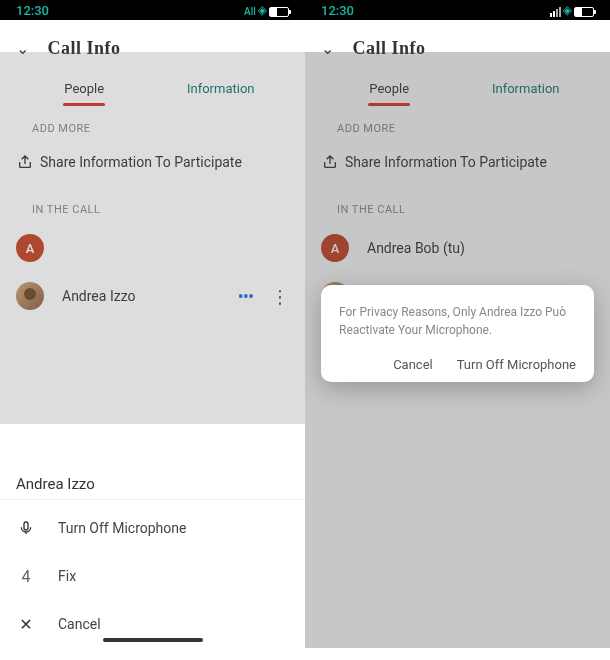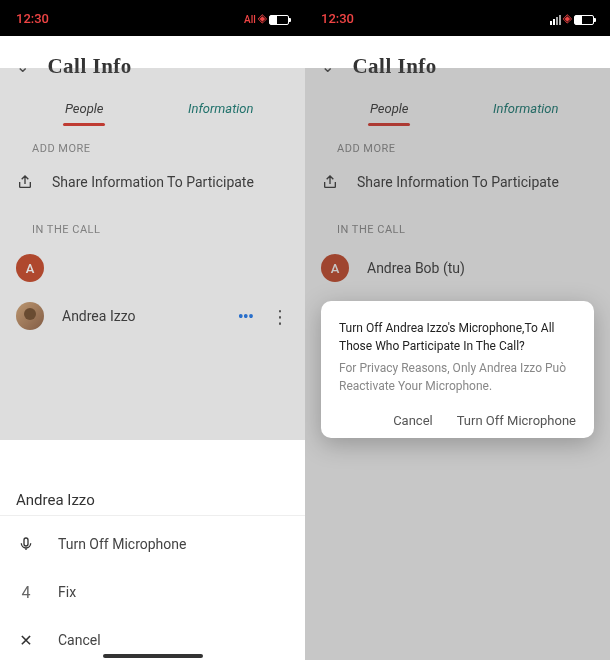--- a/index.html
+++ b/index.html
@@ -15,23 +15,23 @@
       background: #000;
     }
     .phone {
       width: 305px;
       height: 660px;
       position: relative;
       overflow: hidden;
       background: #fff;
     }
     .status-bar {
-      height: 36px;
+      height: 20px;
       background: #000;
-      color: #ef4444;
+      color: #14b8a6;
       display: flex;
       justify-content: space-between;
       align-items: center;
       padding: 0 16px;
       font-size: 13px;
       font-weight: 500;
     }
     .status-right {
       display: flex;
       align-items: flex-end;
@@ -50,29 +50,28 @@
       align-items: center;
       padding: 18px 16px 12px;
       gap: 18px;
     }
     .chevron-down {
       font-size: 16px;
       color: #444;
     }
     .page-title {
       font-family: Georgia, serif;
-      font-size: 21px;
+      font-size: 18px;
       font-weight: 600;
       color: #333;
       letter-spacing: 0.5px;
     }
     .tabs {
       display: flex;
       padding: 0 16px;
-      font-style: italic;
     }
     .tab {
       flex: 1;
       text-align: center;
       padding: 10px 0;
       font-size: 13px;
       color: #0f766e;
       position: relative;
     }
     .tab.active {
@@ -92,21 +91,21 @@
     .section-label {
       padding: 16px 32px 8px;
       font-size: 11px;
       color: #888;
       letter-spacing: 0.5px;
     }
     .share-row {
       display: flex;
       align-items: center;
       padding: 10px 16px 16px;
-      gap: 18px;
+      gap: 6px;
       font-size: 14px;
       color: #333;
     }
     .share-icon {
       width: 18px;
       height: 18px;
       display: flex;
       align-items: center;
       justify-content: center;
       font-size: 16px;
@@ -417,21 +416,20 @@
     </div>
     <div class="participant-row">
       <div class="avatar avatar-img"></div>
       <span class="participant-name">Andrea Izzo</span>
     </div>
 
     <div class="overlay"></div>
 
     <div class="dialog-wrap">
       <div class="dialog">
-        <div class="dialog-text">Turn Off Andrea Izzo's Microphone,To All Those Who Participate In The Call?</div>
         <div class="dialog-text-light">For Privacy Reasons, Only Andrea Izzo Può Reactivate Your Microphone.</div>
         <div class="dialog-actions">
           <span class="dialog-btn">Cancel</span>
           <span class="dialog-btn">Turn Off Microphone</span>
         </div>
       </div>
     </div>
   </div>
 </div>
 

